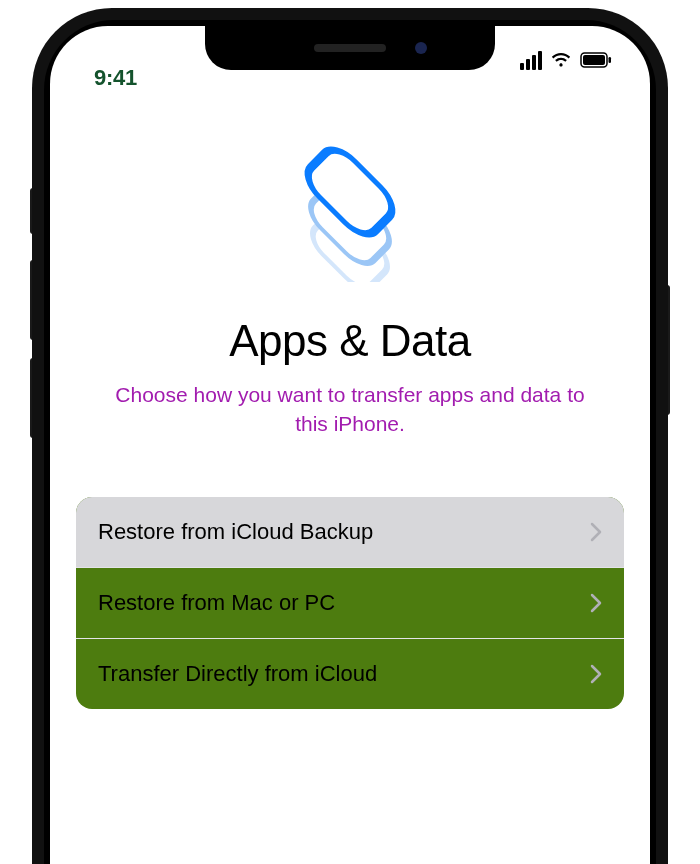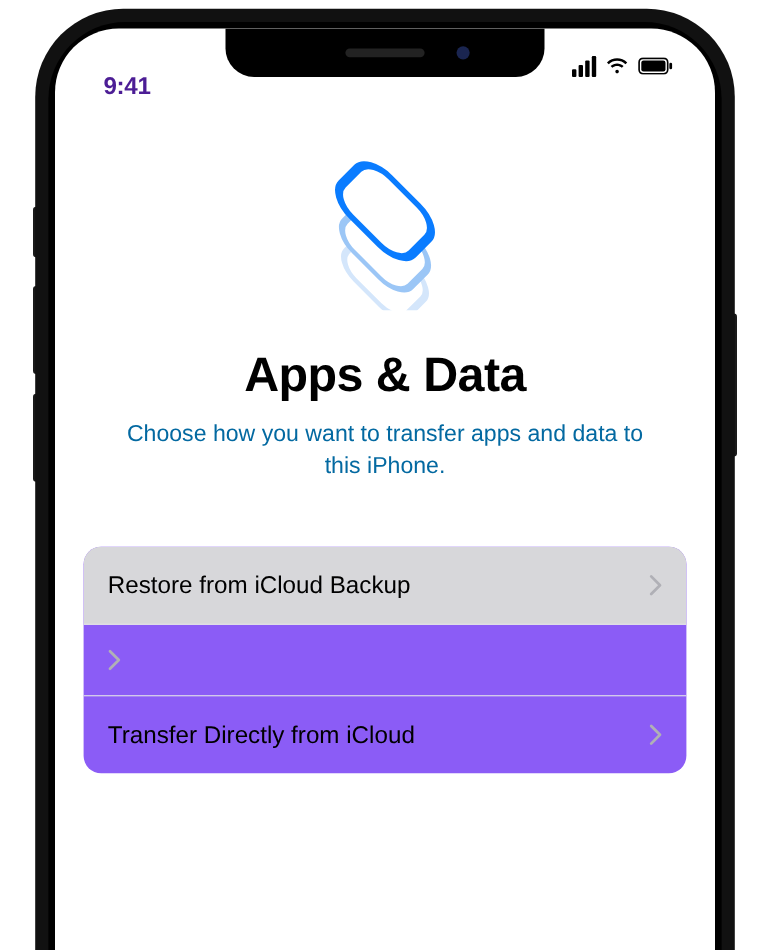--- a/index.html
+++ b/index.html
@@ -70,21 +70,21 @@
       display: flex;
       justify-content: space-between;
       align-items: center;
       padding: 0 34px;
       z-index: 5;
     }
     .status-time {
       font-size: 22px;
       font-weight: 600;
       letter-spacing: -0.3px;
-      color: #4c1d95;
+      color: #14532d;
       padding-left: 10px;
       padding-top: 8px;
       margin-top: 36px;
     }
     .status-right {
       display: flex;
       align-items: center;
       gap: 8px;
       padding-top: 8px;
       padding-right: 4px;
@@ -103,36 +103,36 @@
       padding-top: 56px;
     }
     .hero-icon {
       display:flex;
       justify-content:center;
       margin-bottom: 34px;
     }
     .title {
       text-align: center;
       font-size: 44px;
-      font-weight: 700;
+      font-weight: 400;
       letter-spacing: -0.5px;
       color: #000;
       margin-bottom: 14px;
     }
     .subtitle {
       text-align: center;
       font-size: 21px;
-      color: #0369a1;
+      color: #a21caf;
       line-height: 1.4;
       padding: 0 48px;
       margin-bottom: 58px;
     }
     .list {
       margin: 0 26px;
-      background: #8b5cf6;
+      background: #4d7c0f;
       border-radius: 16px;
       overflow: hidden;
     }
     .list-item {
       display: flex;
       align-items: center;
       justify-content: space-between;
       padding: 22px 22px;
       border-bottom: 1px solid #e4e4e8;
     }
@@ -208,20 +208,21 @@
         <div class="list">
           <div class="list-item selected">
             <span class="list-label">Restore from iCloud Backup</span>
             <span class="chevron-icon">
               <svg width="12" height="20" viewBox="0 0 12 20">
                   <path d="M2 2l8 8-8 8" fill="none" stroke="#b0b0b6" stroke-width="2.5" stroke-linecap="round" stroke-linejoin="round"></path>
                 </svg>
             </span>
           </div>
           <div class="list-item">
+            <span class="list-label">Restore from Mac or PC</span>
             <span class="chevron-icon">
               <svg width="12" height="20" viewBox="0 0 12 20">
                   <path d="M2 2l8 8-8 8" fill="none" stroke="#b0b0b6" stroke-width="2.5" stroke-linecap="round" stroke-linejoin="round"></path>
                 </svg>
             </span>
           </div>
           <div class="list-item">
             <span class="list-label">Transfer Directly from iCloud</span>
             <span class="chevron-icon">
               <svg width="12" height="20" viewBox="0 0 12 20">

